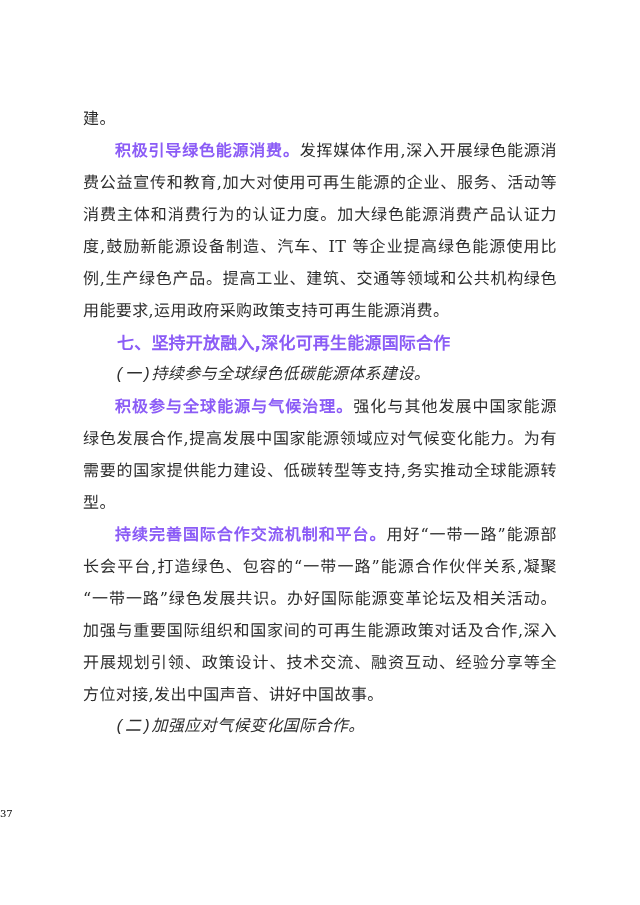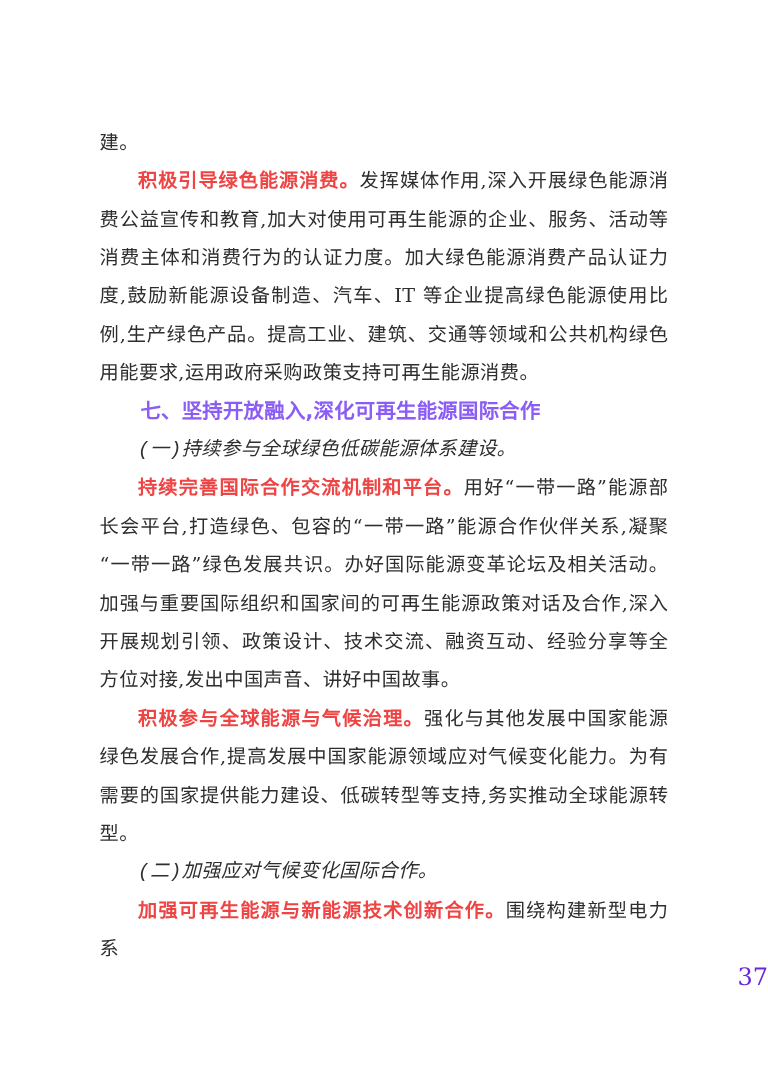--- a/index.html
+++ b/index.html
@@ -45,41 +45,40 @@
     font-family: "DejaVu Sans", "Liberation Sans", sans-serif;
     letter-spacing: 0.2px;
   }
   p.sub-heading {
     text-indent: 2em;
     font-style: italic;
     font-family: Liberation Mono, monospace;
   }
   .lead-sentence {
     font-weight: bold;
-    color: #ef4444;
+    color: #8b5cf6;
   }
   .page-number {
     position: absolute;
     top: 804px;
     left: 0;
     width: 100%;
-    text-align: right;
-    font-size: 20px;
+    text-align: left;
+    font-size: 10px;
     line-height: 20px;
-    color: #6d28d9;
+    color: #000000;
   }
 </style>
 </head>
 <body>
 
 <div class="page">
   <div class="content" id="content">
       <p class="continuation">建。</p>
       <p class="body-para"><span class="lead-sentence">积极引导绿色能源消费。</span><span>发挥媒体作用,深入开展绿色能源消费公益宣传和教育,加大对使用可再生能源的企业、服务、活动等消费主体和消费行为的认证力度。加大绿色能源消费产品认证力度,鼓励新能源设备制造、汽车、IT 等企业提高绿色能源使用比例,生产绿色产品。提高工业、建筑、交通等领域和公共机构绿色用能要求,运用政府采购政策支持可再生能源消费。</span></p>
       <p class="section-heading">七、坚持开放融入,深化可再生能源国际合作</p>
       <p class="sub-heading">(一)持续参与全球绿色低碳能源体系建设。</p>
+      <p class="body-para"><span class="lead-sentence">积极参与全球能源与气候治理。</span><span>强化与其他发展中国家能源绿色发展合作,提高发展中国家能源领域应对气候变化能力。为有需要的国家提供能力建设、低碳转型等支持,务实推动全球能源转型。</span></p>
       <p class="body-para"><span class="lead-sentence">持续完善国际合作交流机制和平台。</span><span>用好“一带一路”能源部长会平台,打造绿色、包容的“一带一路”能源合作伙伴关系,凝聚“一带一路”绿色发展共识。办好国际能源变革论坛及相关活动。加强与重要国际组织和国家间的可再生能源政策对话及合作,深入开展规划引领、政策设计、技术交流、融资互动、经验分享等全方位对接,发出中国声音、讲好中国故事。</span></p>
-      <p class="body-para"><span class="lead-sentence">积极参与全球能源与气候治理。</span><span>强化与其他发展中国家能源绿色发展合作,提高发展中国家能源领域应对气候变化能力。为有需要的国家提供能力建设、低碳转型等支持,务实推动全球能源转型。</span></p>
       <p class="sub-heading">(二)加强应对气候变化国际合作。</p>
-      <p class="body-para"><span class="lead-sentence">加强可再生能源与新能源技术创新合作。</span><span>围绕构建新型电力系</span></p>
     </div>
   <div class="page-number">37</div>
 </div>
 
 </body></html>

